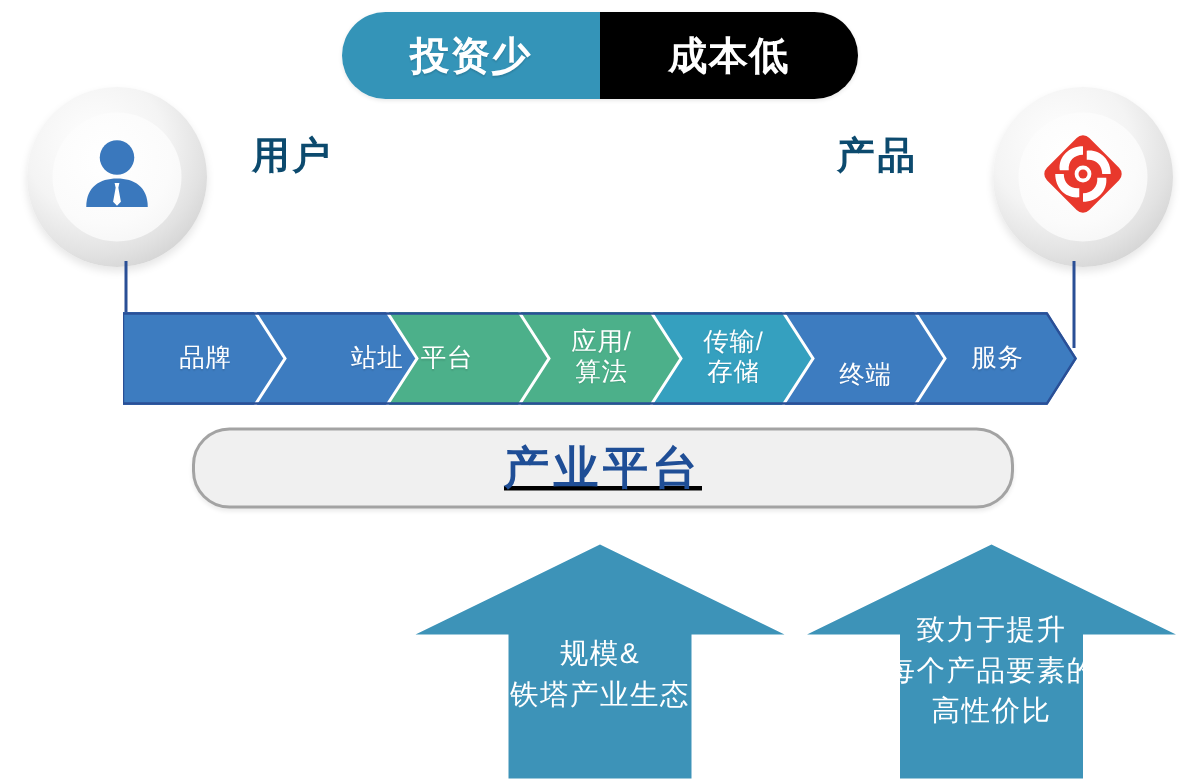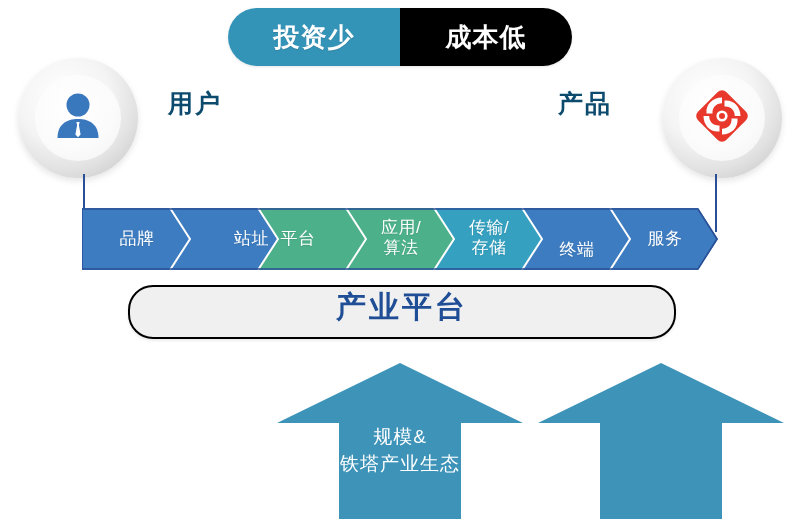--- a/index.html
+++ b/index.html
@@ -115,26 +115,28 @@
     pointer-events: none;
   }
 
   
   #platform-box {
     position: absolute;
     left: 128px;
     top: 285px;
     width: 544px;
     height: 50px;
-    border: 2px solid #000000;
+    border: 2px solid #a3a3a3;
     border-radius: 25px;
     background: #f0f0f0;
     display: flex;
+    align-items: center;
     justify-content: center;
     box-shadow: 0 2px 3px rgba(0,0,0,0.08);
+    text-decoration: underline;
   }
   #platform-label {
     font-size: 30px;
     font-weight: bold;
     color: #1f4e96;
     letter-spacing: 3px;
   }
 
   
   .up-arrow {
@@ -252,15 +254,18 @@
       <polygon points="125,2 248,62 186,62 186,158 64,158 64,62 2,62" fill="#3d93b8"></polygon>
     </svg>
     <div class="arrow-text">规模&amp;
 铁塔产业生态</div>
   </div>
 
   <div class="up-arrow" id="arrow-3">
     <svg width="250" height="160" viewBox="0 0 250 160" aria-hidden="true">
       <polygon points="125,2 248,62 186,62 186,158 64,158 64,62 2,62" fill="#3d93b8"></polygon>
     </svg>
+    <div class="arrow-text">致力于提升
+每个产品要素的
+高性价比</div>
   </div>
 
 </div>
 
 </body></html>

